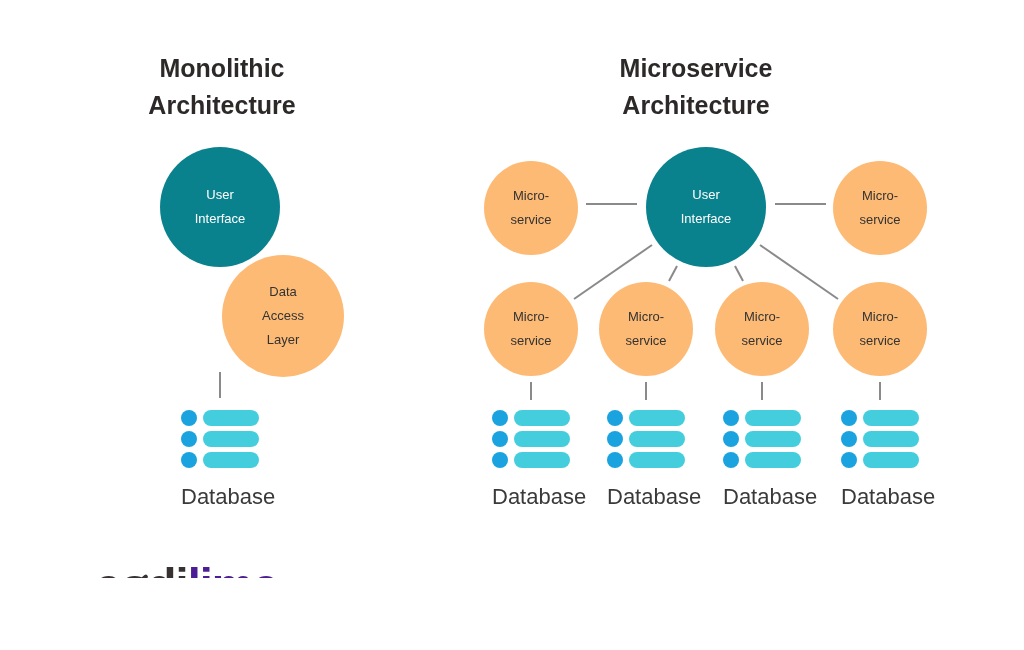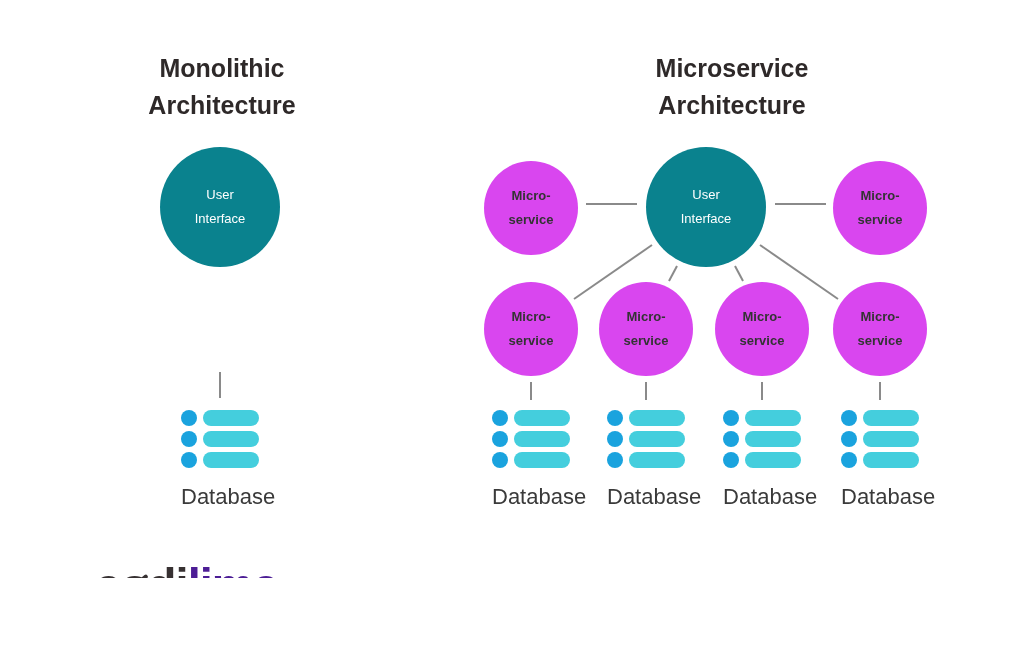--- a/index.html
+++ b/index.html
@@ -12,30 +12,30 @@
   }
   .lines{position:absolute;left:0;top:0;pointer-events:none;}
   .lines line{stroke:#8a8a8a;stroke-width:2;}
 
   .title{
     position:absolute;top:50px;width:300px;
     text-align:center;font-size:25px;font-weight:700;
     color:#2e2929;line-height:37px;white-space:pre-line;
   }
   #title-left{left:72px;}
-  #title-right{left:582px;}
+  #title-right{left:546px;}
 
   .circle{
     position:absolute;border-radius:50%;
     display:flex;align-items:center;justify-content:center;
     text-align:center;white-space:pre-line;
     font-size:13px;line-height:24px;color:#333333;
   }
   .teal{background:#0a828e;color:#ffffff;}
-  .green{background:#d946ef;font-weight:bold;}
+  .green{background:#fdba74;}
   .big{width:120px;height:120px;}
   .mid{width:122px;height:122px;}
   .small{width:94px;height:94px;}
 
   #ui-left{left:160px;top:147px;}
   #biz{left:96px;top:256px;}
   #dal{left:222px;top:255px;}
   #ui-right{left:646px;top:147px;}
   #ms-tl{left:484px;top:161px;}
   #ms-tr{left:833px;top:161px;}
@@ -91,20 +91,23 @@
     <line x1="880" y1="382" x2="880" y2="400"></line>
   </svg>
 
   <div class="title" id="title-left">Monolithic
 Architecture</div>
   <div class="title" id="title-right">Microservice
 Architecture</div>
 
   <div class="circle teal big" id="ui-left">User
 Interface</div>
+  <div class="circle green mid" id="dal">Data
+Access
+Layer</div>
 
   <div class="db-group db-left">
     <div class="db-icon">
       <div class="db-row">
           <div class="db-dot"></div>
           <div class="db-pill"></div>
         </div>
       <div class="db-row">
           <div class="db-dot"></div>
           <div class="db-pill"></div>

